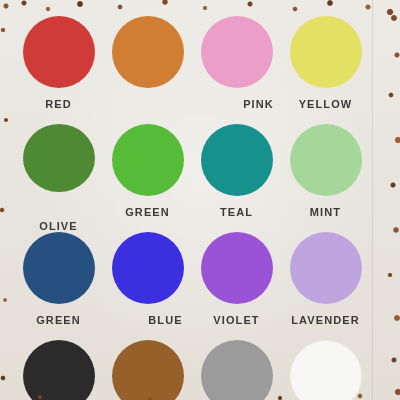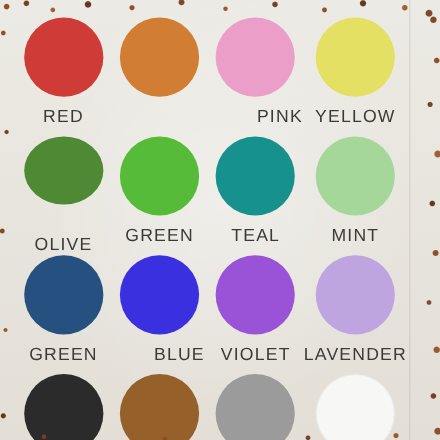--- a/index.html
+++ b/index.html
@@ -120,25 +120,25 @@
     height: 72px;
     border-radius: 50%;
   }
 
   .dot.ring {
     box-shadow: inset 0 0 0 1px rgba(0,0,0,0.05);
   }
 
   .swatch-label {
     margin-top: 10px;
-    font-size: 16px;
+    font-size: 11px;
     letter-spacing: 1.1px;
     color: #3b3a37;
     font-family: "Liberation Sans", sans-serif;
-    font-weight: 400;
+    font-weight: 700;
     text-align: left;
     white-space: nowrap;
   }
 </style>
 </head>
 <body>
 
 <div id="poster" style="background: rgb(233, 230, 224);">
   <div class="paper-tint"></div>
 

